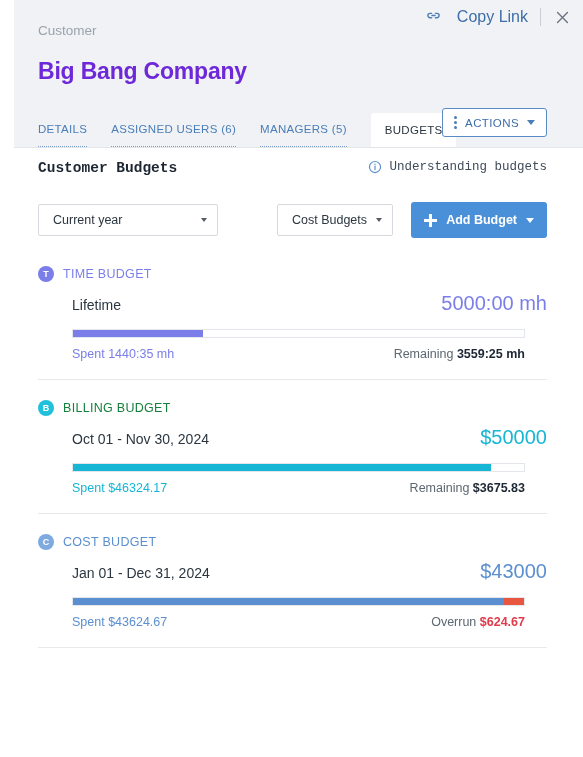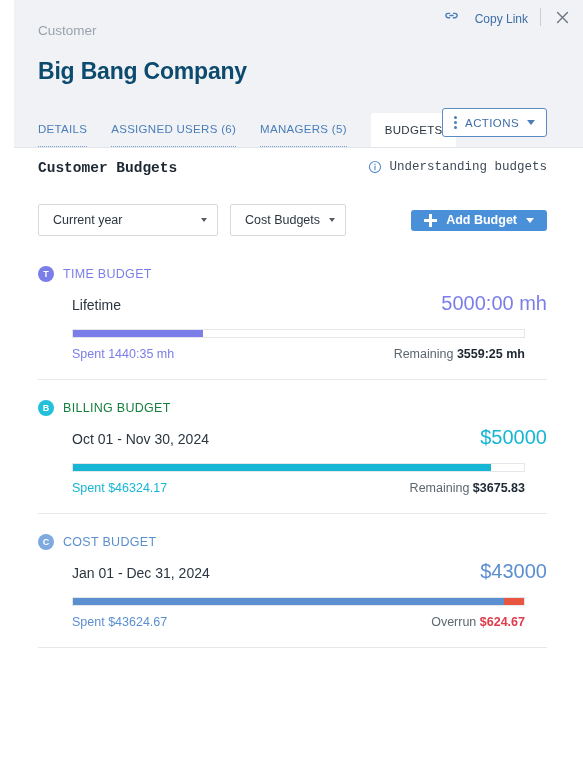--- a/index.html
+++ b/index.html
@@ -40,24 +40,24 @@
     right: 12px;
     top: 6px;
     display: flex;
     align-items: center;
     gap: 0px;
     height: 22px;
   }
 
   .copy-link {
     display: flex;
-    align-items: flex-end;
+    align-items: center;
     gap: 16px;
     color: #4a7eb8;
-    font-size: 12px;
+    font-size: 16px;
     cursor: pointer;
     padding-right: 12px;
   }
   .copy-link .lbl { color:#3d6ea8; }
 
   .divider-v {
     width: 1px;
     height: 18px;
     background: #c9ced6;
     margin-right: 12px;
@@ -76,21 +76,21 @@
     font-size: 13.5px;
     color: #9aa3ad;
   }
 
   .page-title {
     position: absolute;
     left: 38px;
     top: 58px;
     font-size: 23px;
     font-weight: bold;
-    color: #0c4a6e;
+    color: #6d28d9;
     letter-spacing: -0.2px;
   }
 
   
   .tabs {
     position: absolute;
     left: 38px;
     bottom: 0px;
     display: flex;
     align-items: flex-end;
@@ -193,20 +193,21 @@
   .info-icon {
     width: 14px; height: 14px;
     display:flex; align-items:center; justify-content:center;
   }
 
   .controls {
     display: flex;
     align-items: center;
     margin-top: 28px;
     position: relative;
+    gap: 47px;
   }
 
   .select {
     height: 32px;
     border: 1px solid #d6dade;
     border-radius: 2px;
     background: #ffffff;
     display: flex;
     align-items: center;
     justify-content: space-between;
@@ -214,21 +215,21 @@
     font-size: 12.5px;
     color: #2b3640;
     cursor: pointer;
   }
   .select.year { width: 180px; margin-right: 12px; }
   .select.type { width: 116px; }
 
   .add-budget {
     position: absolute;
     right: 0;
-    height: 21px;
+    height: 36px;
     background: #4a90d9;
     color: #ffffff;
     border: none;
     border-radius: 3px;
     display: flex;
     align-items: center;
     gap: 9px;
     padding: 0 13px;
     font-size: 12.5px;
     font-weight: bold;

